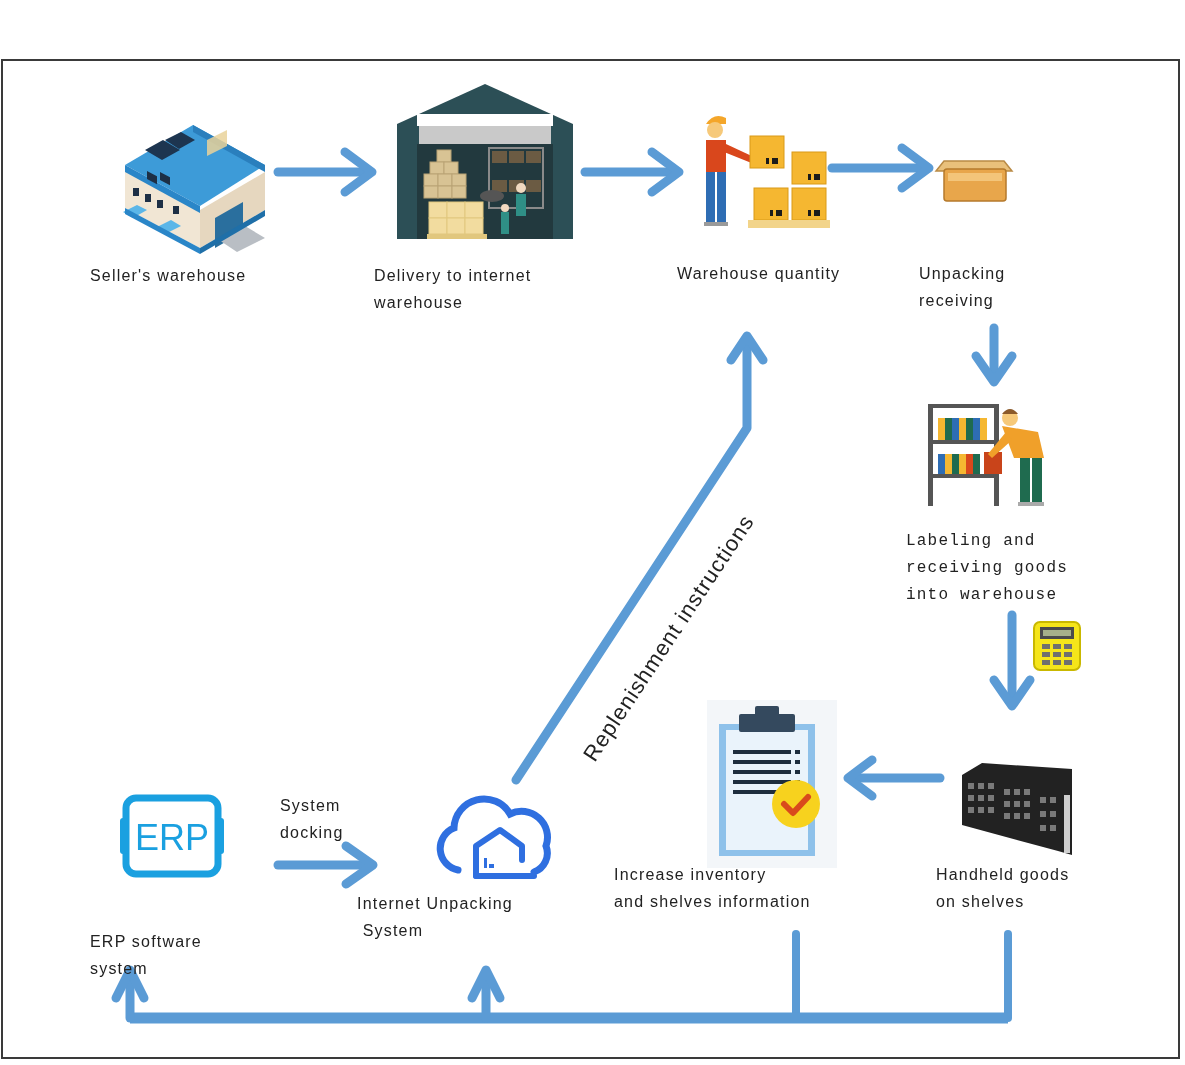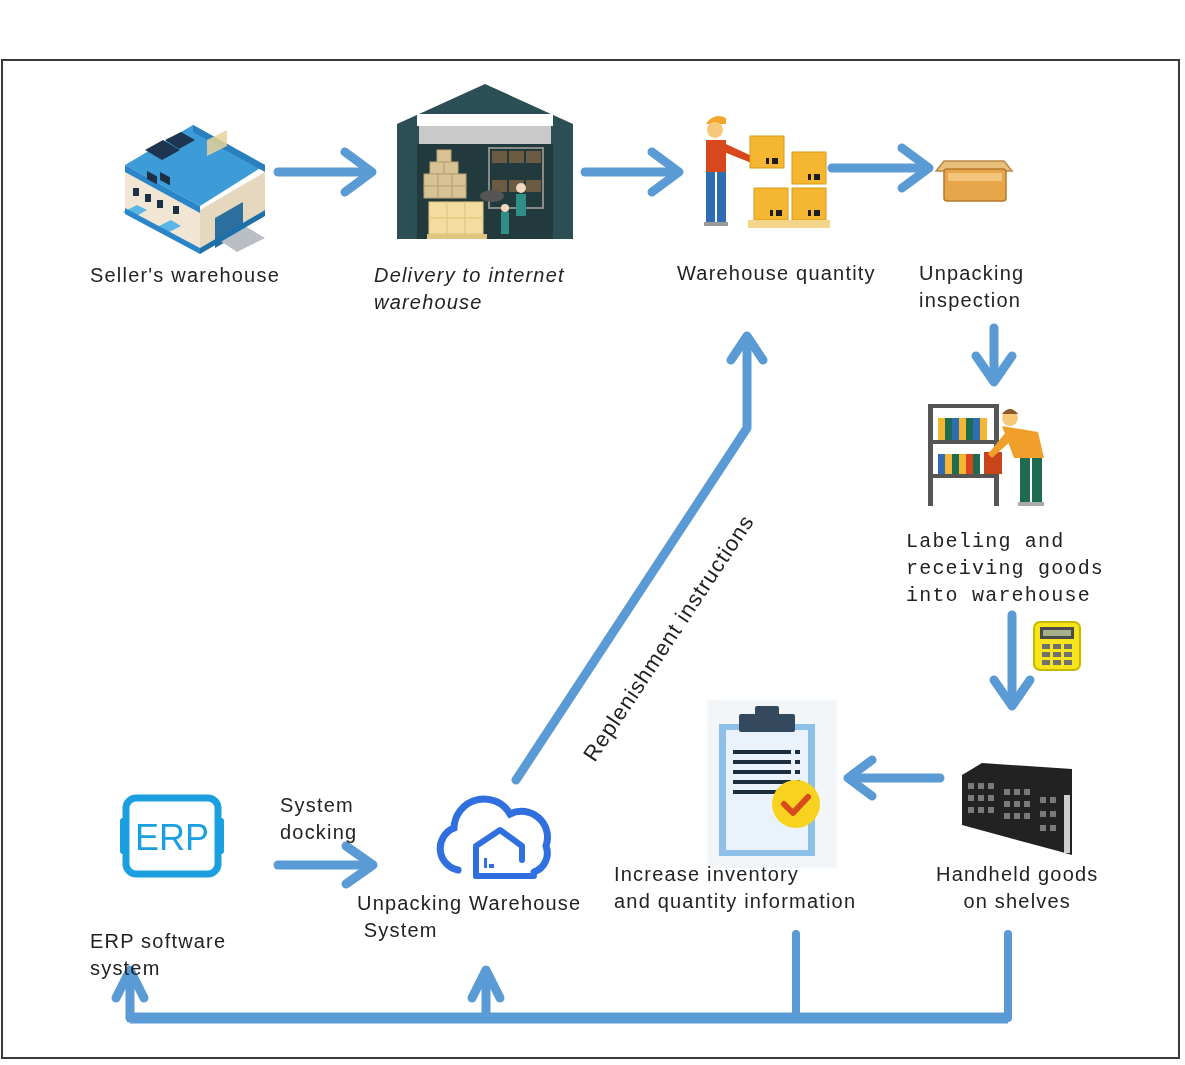--- a/index.html
+++ b/index.html
@@ -1,21 +1,21 @@
 <!DOCTYPE html>
 <html><head>
 <meta charset="utf-8">
 <style>
   html, body { margin: 0; padding: 0; background: #ffffff; }
   body { width: 1185px; height: 1065px; position: relative; overflow: hidden;
          font-family: "Liberation Sans", "DejaVu Sans", sans-serif; color: #1f1f1f; }
   #frame { position: absolute; left: 1px; top: 59px; width: 1179px; height: 1000px;
            border: 2px solid #3a3a3a; box-sizing: border-box; background: #fff; }
   #diagram { position: absolute; left: 0; top: 0; width: 1185px; height: 1065px; }
-  .lbl { position: absolute; font-size: 20px; line-height: 27px; letter-spacing: 1.2px;
+  .lbl { position: absolute; font-size: 16px; line-height: 27px; letter-spacing: 1.2px;
          color: #222; white-space: pre; }
   .rot { position: absolute; font-size: 22px; letter-spacing: 1px; color: #222;
          white-space: nowrap; transform-origin: left top; }
 </style>
 </head>
 <body>
 
 <div id="frame"></div>
 
 <svg id="diagram" width="1185" height="1065" viewBox="0 0 1185 1065">
@@ -289,31 +289,31 @@
 
   <g transform="translate(118,796)">
     <rect x="8" y="2" width="92" height="76" rx="10" fill="none" stroke="#1aa0e0" stroke-width="7"></rect>
     <rect x="2" y="22" width="8" height="36" rx="3" fill="#1aa0e0"></rect>
     <rect x="98" y="22" width="8" height="36" rx="3" fill="#1aa0e0"></rect>
     <text x="54" y="54" text-anchor="middle" font-size="36" fill="#1aa0e0" font-family="Liberation Sans, sans-serif">ERP</text>
   </g>
 </svg>
 
 <div class="lbl" style="left:90px; top:262px;">Seller's warehouse</div>
-<div class="lbl" style="left:374px; top:262px;font-style:italic;">Delivery to internet
+<div class="lbl" style="left:374px; top:262px;">Delivery to internet
 warehouse</div>
 <div class="lbl" style="left:677px; top:260px;">Warehouse quantity</div>
 <div class="lbl" style="left:919px; top:260px;">Unpacking
-inspection</div>
+receiving</div>
 <div class="lbl" style="left:906px; top:528px;font-family:Liberation Mono, monospace;">Labeling and
 receiving goods
 into warehouse</div>
-<div class="lbl" style="left:936px; top:861px;text-align:center;">Handheld goods
+<div class="lbl" style="left:936px; top:861px;">Handheld goods
 on shelves</div>
 <div class="lbl" style="left:614px; top:861px;">Increase inventory
-and quantity information</div>
-<div class="lbl" style="left:357px; top:890px;">Unpacking Warehouse
+and shelves information</div>
+<div class="lbl" style="left:357px; top:890px;">Internet Unpacking
  System</div>
 <div class="lbl" style="left:90px; top:928px;">ERP software
 system</div>
 <div class="lbl" style="left:280px; top:792px;">System
 docking</div>
 <div class="rot" style="left:578px; top:752px; transform: rotate(-56.5deg);">Replenishment instructions</div>
 
 </body></html>

